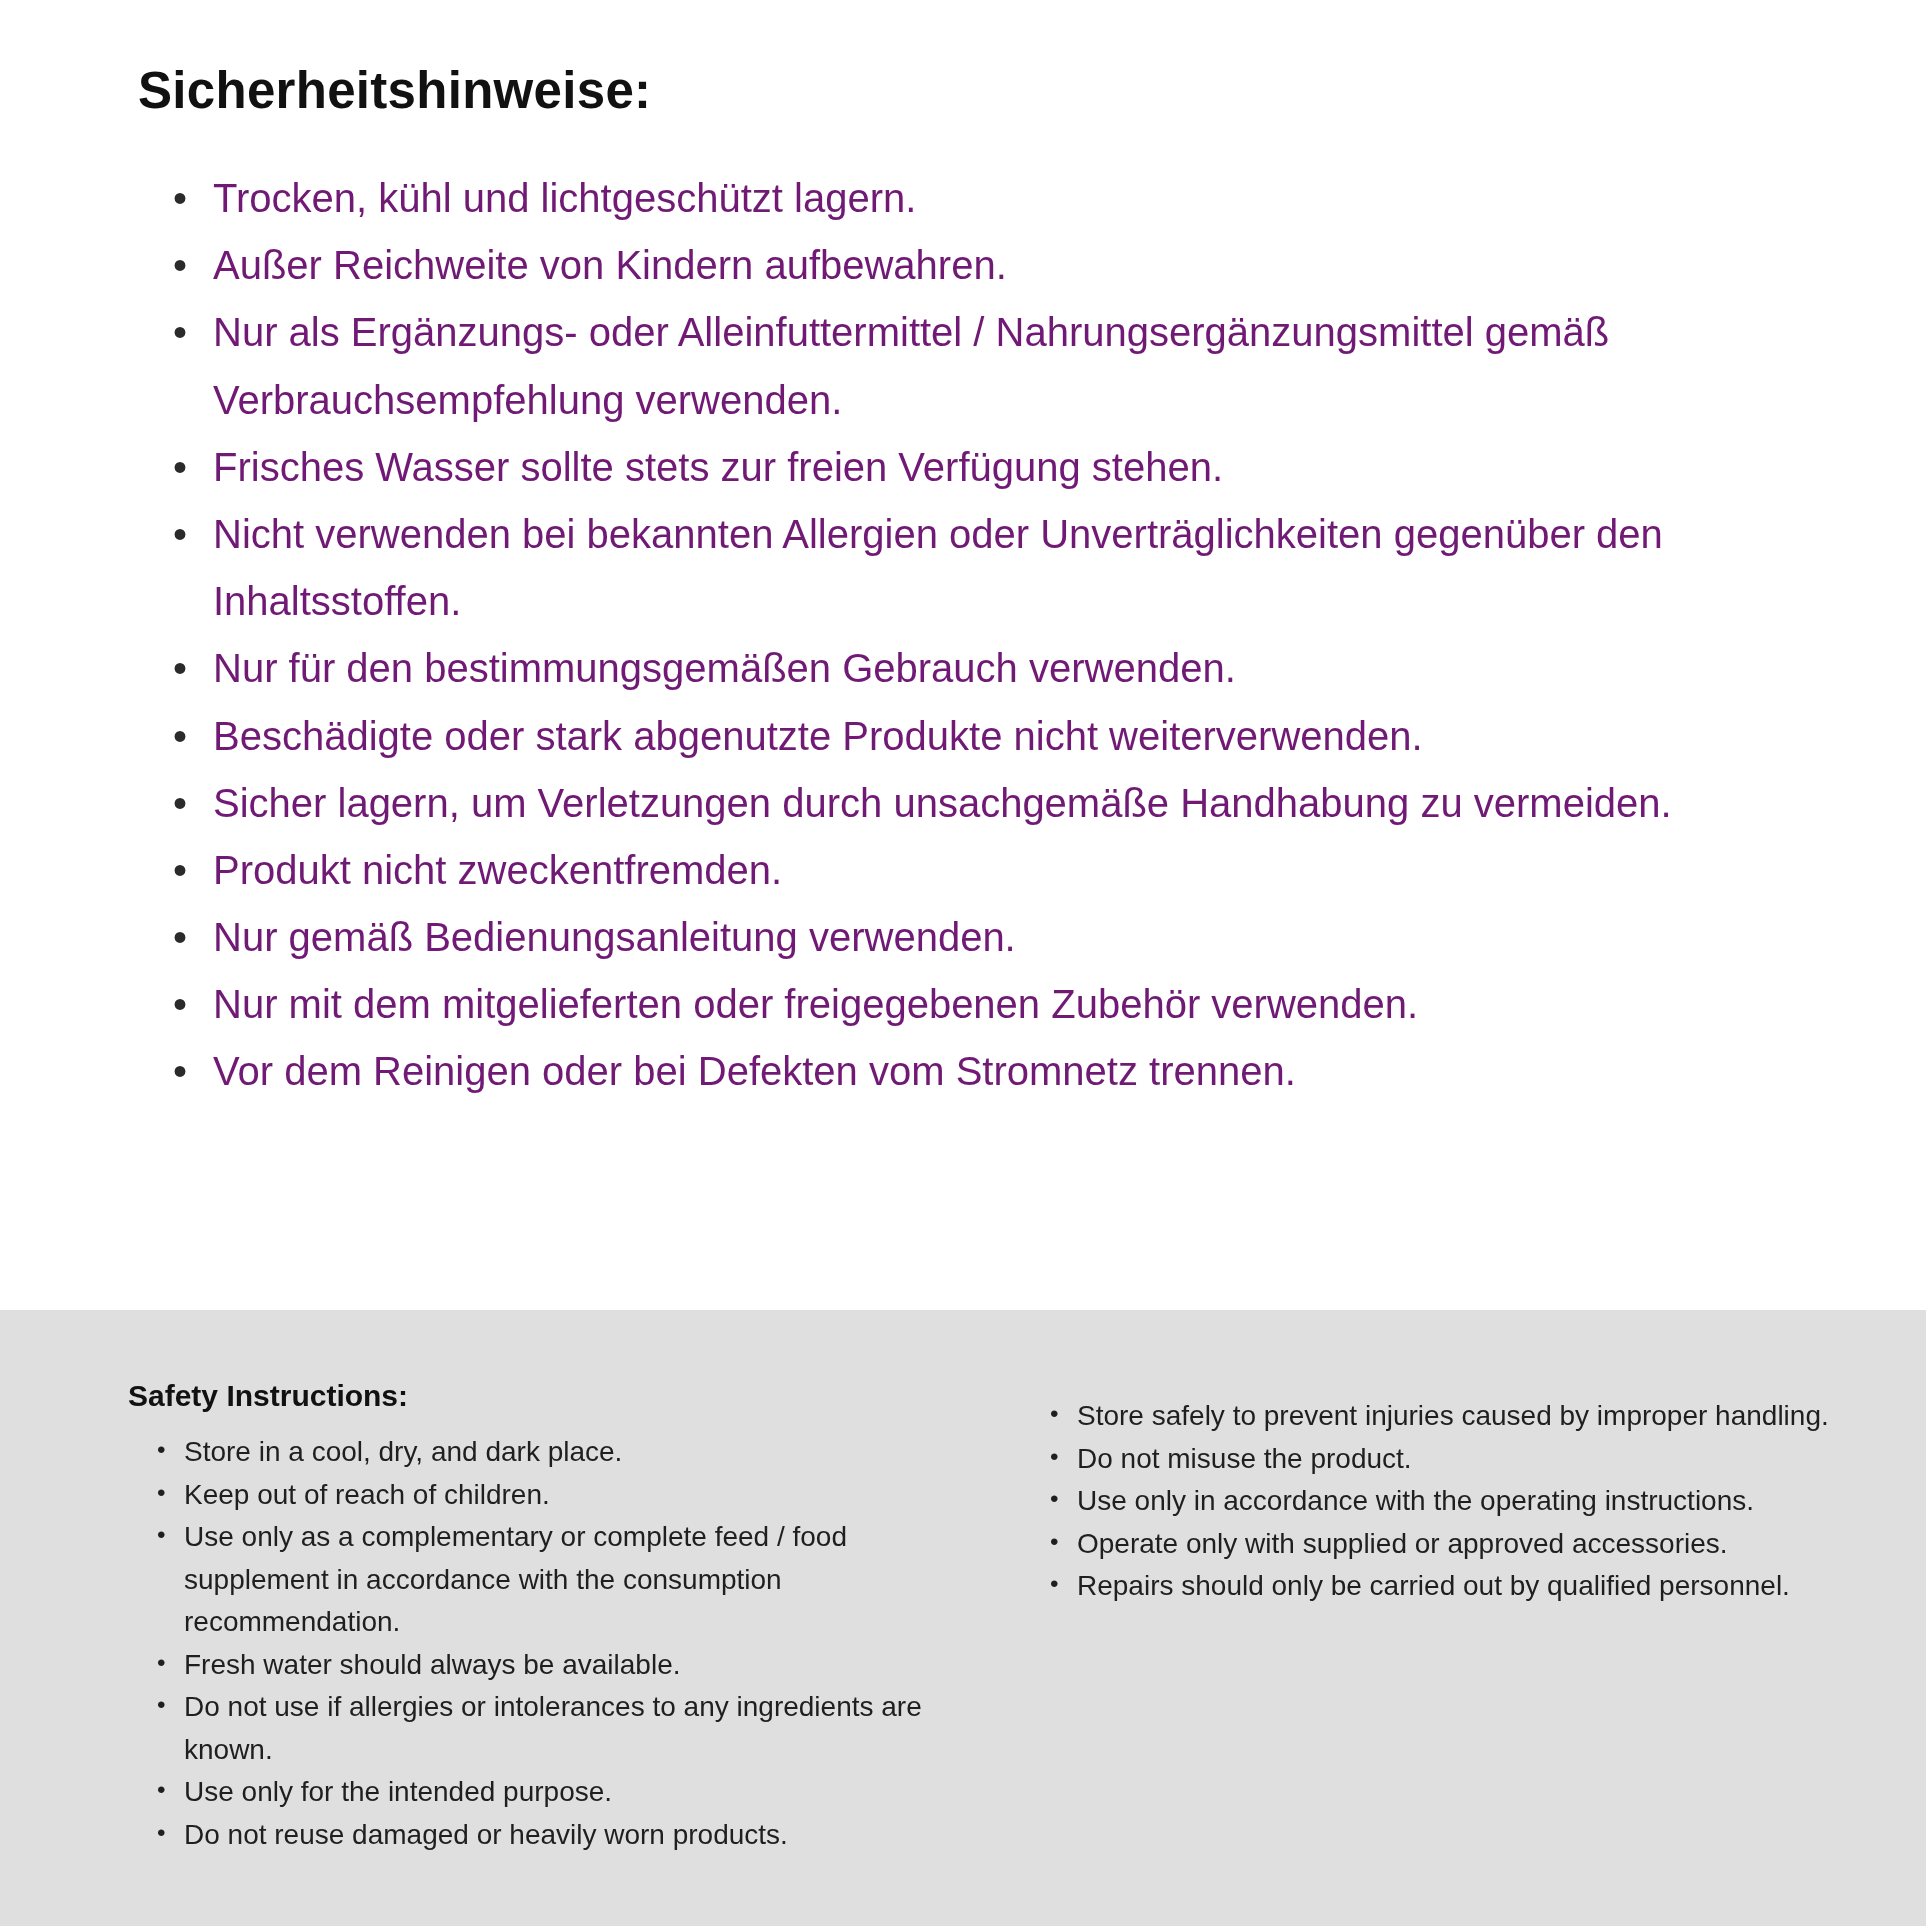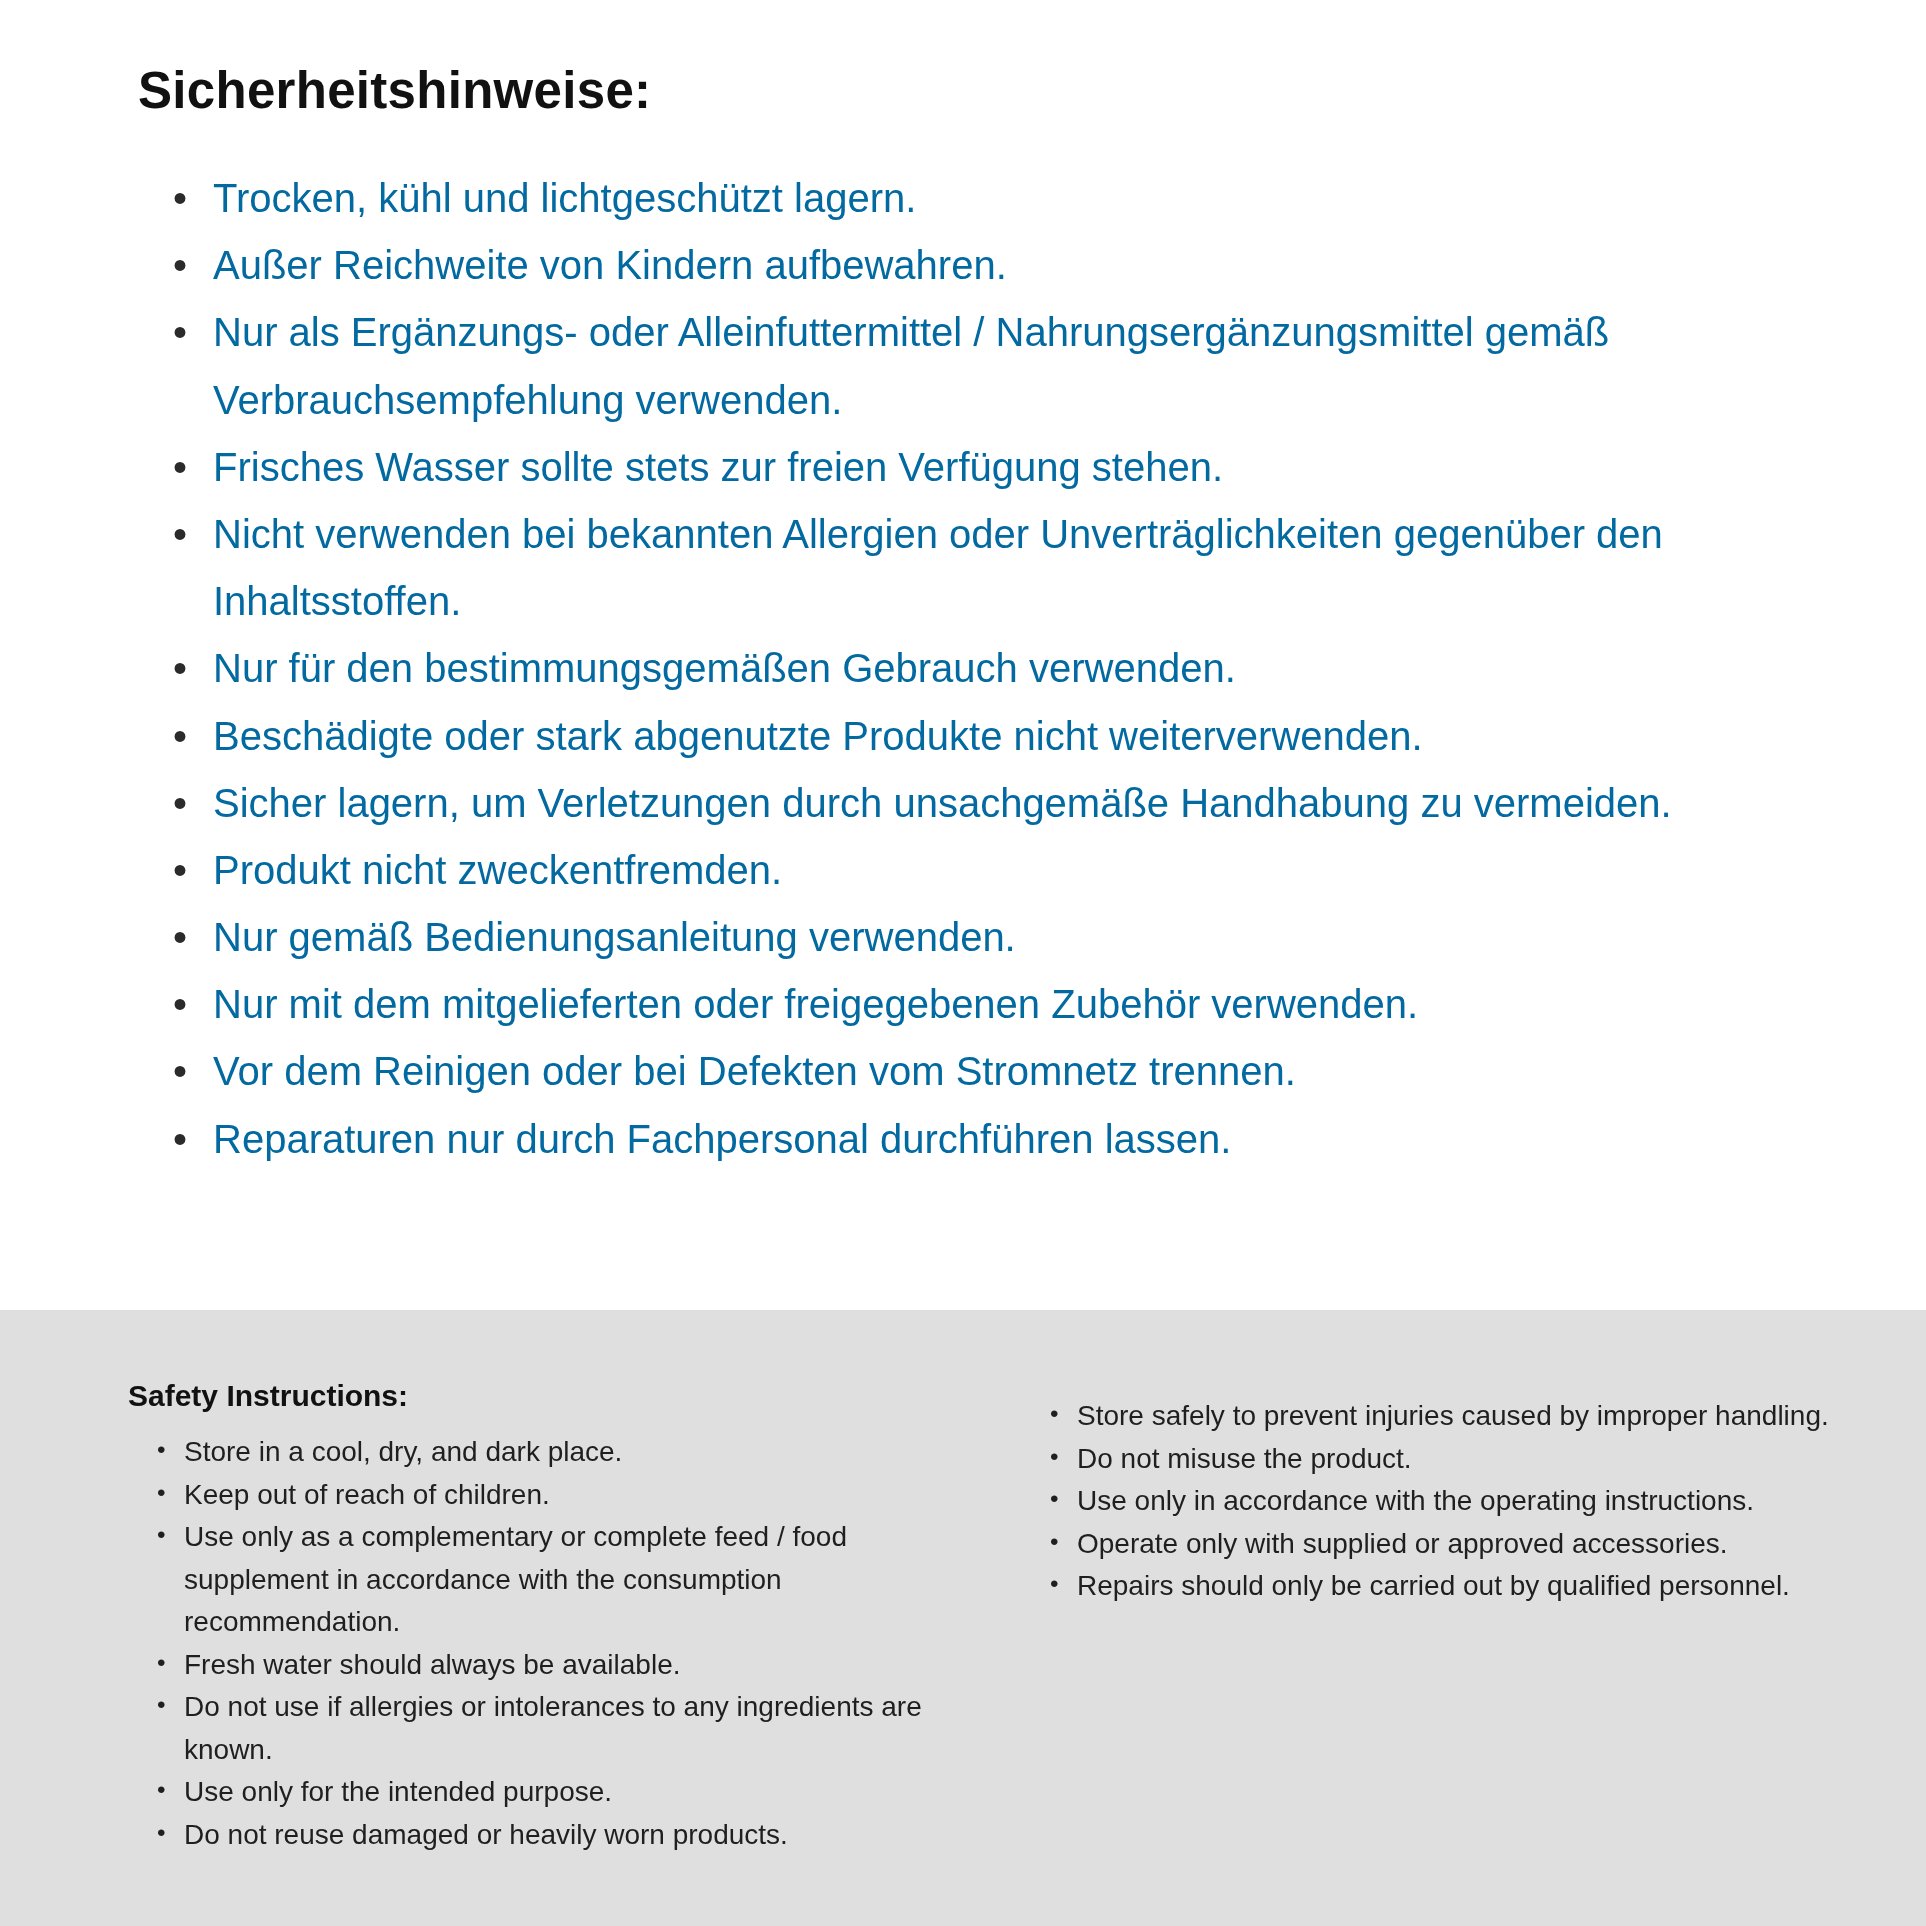--- a/index.html
+++ b/index.html
@@ -26,21 +26,21 @@
     font-weight: 700;
     color: #111111;
     letter-spacing: 0.3px;
   }
   ul.de-list {
     list-style: none;
     margin: 0;
     padding: 0 0 0 35px;
     font-size: 40px;
     line-height: 1.68;
-    color: #0369a1;
+    color: #701a75;
     max-width: 1746px;
   }
   ul.de-list li {
     position: relative;
     padding-left: 40px;
   }
   ul.de-list li::before {
     content: "\2022";
     position: absolute;
     left: 0;
@@ -100,21 +100,20 @@
       <li>Nur als Ergänzungs- oder Alleinfuttermittel / Nahrungsergänzungsmittel gemäß Verbrauchsempfehlung verwenden.</li>
       <li>Frisches Wasser sollte stets zur freien Verfügung stehen.</li>
       <li>Nicht verwenden bei bekannten Allergien oder Unverträglichkeiten gegenüber den Inhaltsstoffen.</li>
       <li>Nur für den bestimmungsgemäßen Gebrauch verwenden.</li>
       <li>Beschädigte oder stark abgenutzte Produkte nicht weiterverwenden.</li>
       <li>Sicher lagern, um Verletzungen durch unsachgemäße Handhabung zu vermeiden.</li>
       <li>Produkt nicht zweckentfremden.</li>
       <li>Nur gemäß Bedienungsanleitung verwenden.</li>
       <li>Nur mit dem mitgelieferten oder freigegebenen Zubehör verwenden.</li>
       <li>Vor dem Reinigen oder bei Defekten vom Stromnetz trennen.</li>
-      <li>Reparaturen nur durch Fachpersonal durchführen lassen.</li>
     </ul>
 </div>
 
 <div class="english-section" style="background: rgb(223, 223, 223);">
   <div class="col-left">
     <h2 class="english-title">Safety Instructions:</h2>
     <ul class="en-list">
         <li>Store in a cool, dry, and dark place.</li>
         <li>Keep out of reach of children.</li>
         <li>Use only as a complementary or complete feed / food supplement in accordance with the consumption recommendation.</li>

